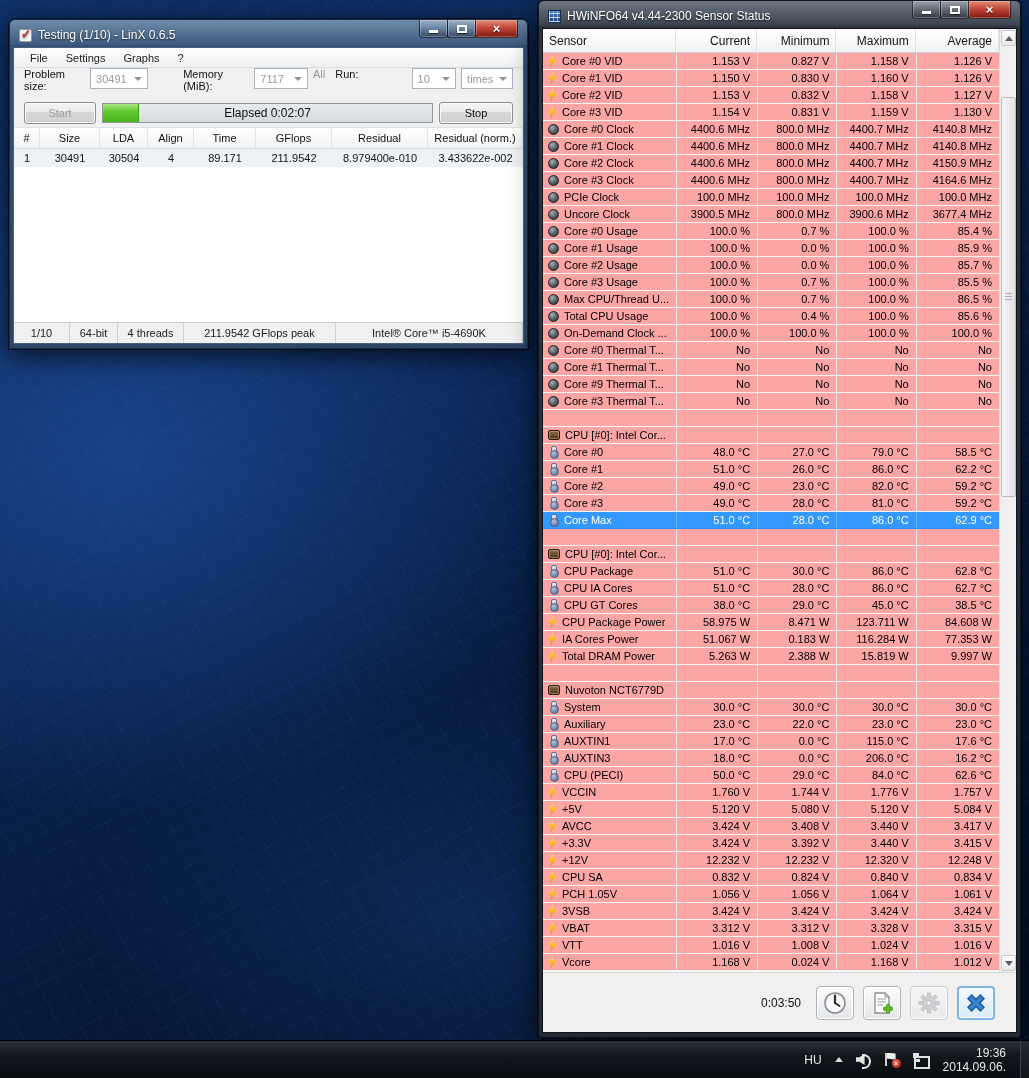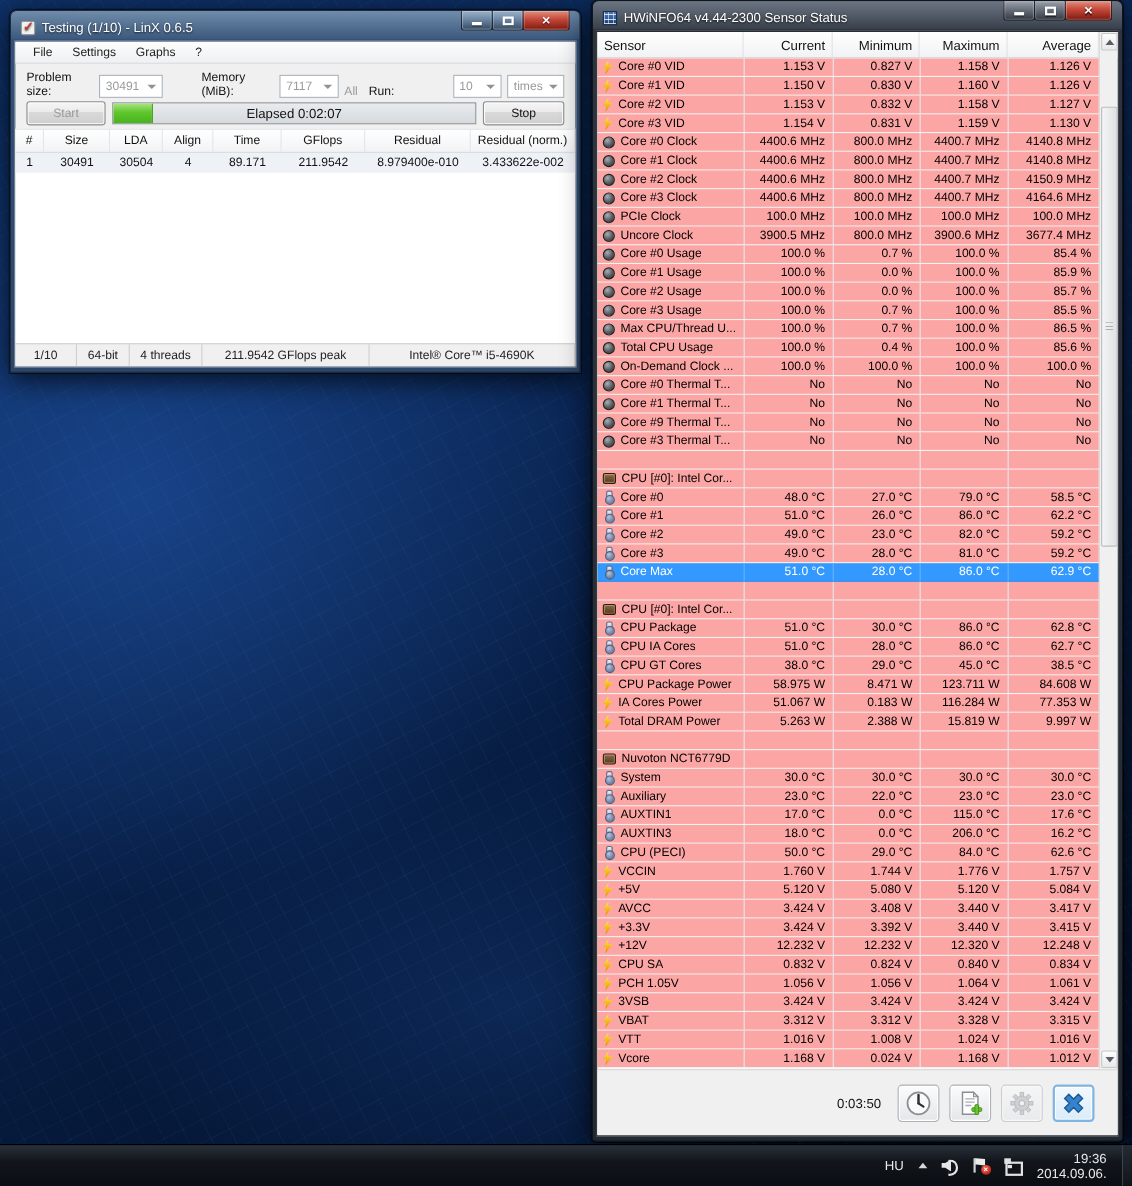--- a/index.html
+++ b/index.html
@@ -33,31 +33,31 @@
   .wbtn { width:29px; height:18px; border:1px solid rgba(20,25,35,.8); border-top:none; display:flex;
     align-items:center; justify-content:center; border-radius:0 0 3px 3px; margin-left:-1px;
     background:linear-gradient(rgba(255,255,255,.32), rgba(255,255,255,.08) 45%, rgba(0,0,0,.28));
     box-shadow:inset 0 0 0 1px rgba(255,255,255,.25); cursor:default; }
   .wbtn.close { width:43px; background:linear-gradient(#e0907c, #c4473a 45%, #7e1a10); }
   .glyph-min { width:9px; height:3px; background:#fff; margin-top:6px; box-shadow:0 1px 1px rgba(0,0,0,.6);}
   .glyph-max { width:10px; height:8px; border:2px solid #fff; box-shadow:0 1px 1px rgba(0,0,0,.6);}
   .glyph-close { color:#fff; font-weight:bold; font-size:13px; line-height:13px; text-shadow:0 1px 1px rgba(0,0,0,.7);}
 
   
-  .linx { left:9px; top:9px; width:519px; height:330px; padding:3px;
+  .linx { left:9px; top:19px; width:519px; height:330px; padding:3px;
     background:linear-gradient(#6f8cab, #3d5a7e 25px, #33517a 25px, #2c4668);
     border:1px solid #1c2b44; }
   .linx-icon { width:13px; height:13px; background:#f2f2f2; border:1px solid #999; border-radius:2px;
     position:relative; }
   .linx-icon::after { content:"✓"; position:absolute; left:1px; top:-3px; color:#c23b2e; font-size:12px; font-weight:bold;}
   .linx-body { background:#f0f0f0; height:297px; display:flex; flex-direction:column; border:1px solid #4d5f77; }
   .menubar { height:20px; display:flex; align-items:center; padding-left:8px; gap:2px;
     background:linear-gradient(#fdfdfd,#eef0f2); border-bottom:1px solid #dadde0; font-size:11px; color:#222;}
   .menu-item { padding:2px 8px; }
-  .toolbar { height:31px; display:flex; align-items:flex-end; padding:0 10px; font-size:11px; color:#111; gap:5px;}
+  .toolbar { height:31px; display:flex; align-items:flex-start; padding:0 10px; font-size:11px; color:#111; gap:5px;}
   .combo { height:21px; background:#fff; border:1px solid #aab2bb; display:flex; align-items:center;
     color:#9a9a9a; font-size:11px; padding-left:5px; position:relative; }
   .combo .arrow { position:absolute; right:5px; top:8px; width:0; height:0;
     border-left:4px solid transparent; border-right:4px solid transparent; border-top:4px solid #8d9399; }
   .lbl-dim { color:#9a9a9a; }
   .progressrow { height:28px; display:flex; align-items:center; padding:0 10px; gap:6px; }
   .btn { height:22px; border:1px solid #8e8f8f; border-radius:3px; font-size:11px;
     background:linear-gradient(#f5f5f5,#ebebeb 45%,#d9d9d9 46%,#cfcfcf); display:flex; align-items:center; justify-content:center;
     box-shadow:inset 0 0 0 1px #fbfbfb; color:#111;}
   .btn.disabled { color:#9a9a9a; }

